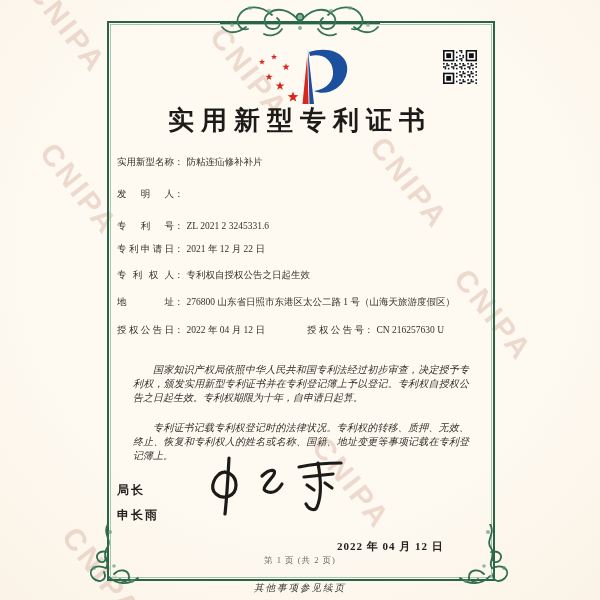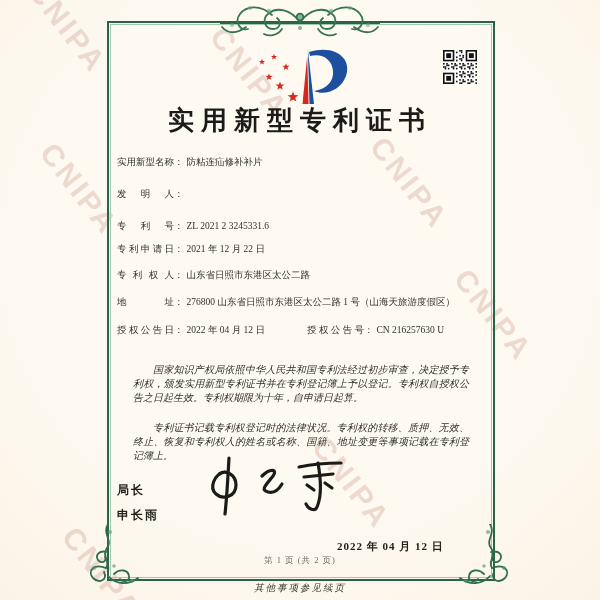--- a/index.html
+++ b/index.html
@@ -241,21 +241,21 @@
     <span class="val">ZL 2021 2 3245331.6</span>
   </div>
   <div class="row" style="top:243px">
     <span class="lab">专利申请日</span>
       <span class="colon">：</span>
     <span class="val">2021 年 12 月 22 日</span>
   </div>
   <div class="row" style="top:269px">
     <span class="lab">专利权人</span>
       <span class="colon">：</span>
-    <span class="val">山东省日照市东港区太公二路</span>
+    <span class="val">专利权自授权公告之日起生效</span>
   </div>
   <div class="row" style="top:296px">
     <span class="lab">地址</span>
       <span class="colon">：</span>
     <span class="val wrap">276800 山东省日照市东港区太公二路 1 号（山海天旅游度假区）</span>
   </div>
   <div class="row" style="top:324px;width:368px">
     <span class="lab">授权公告日</span>
       <span class="colon">：</span>
     <span class="val">2022 年 04 月 12 日</span>

